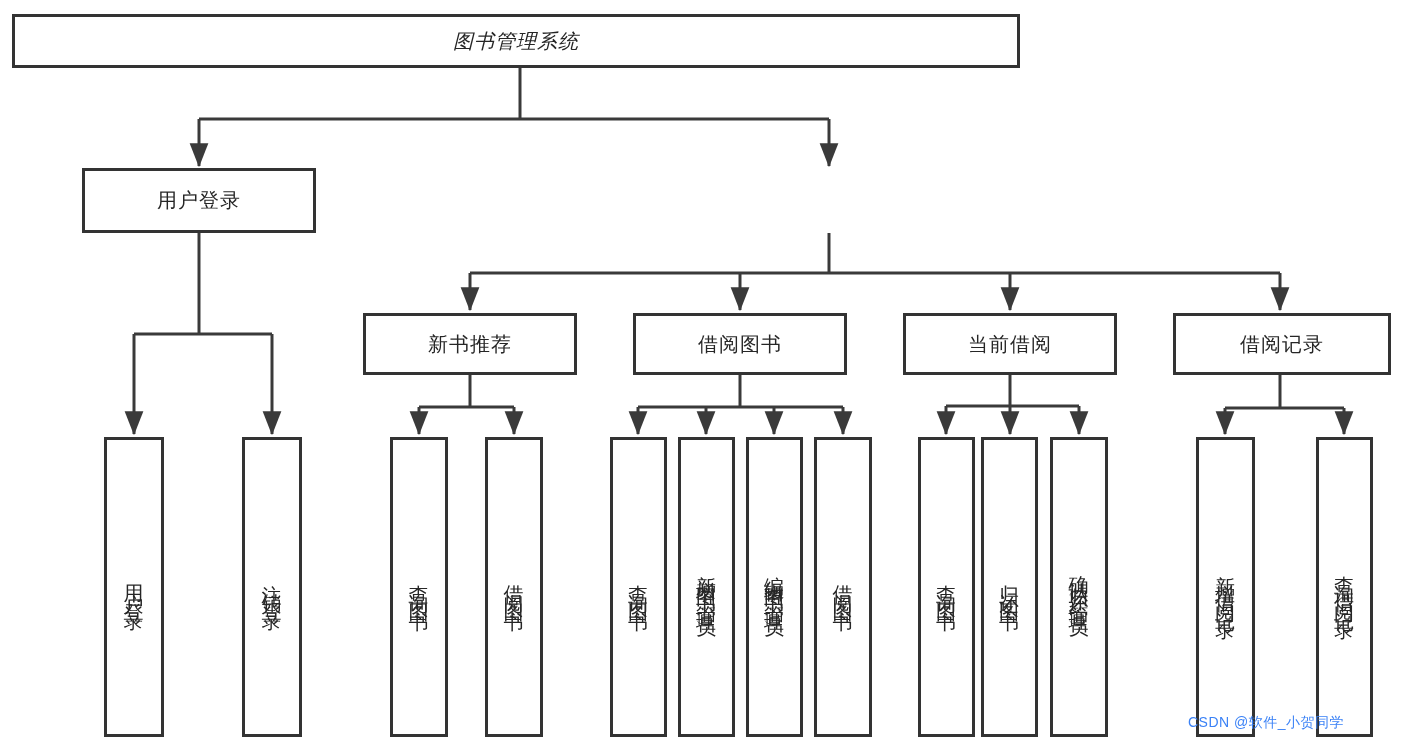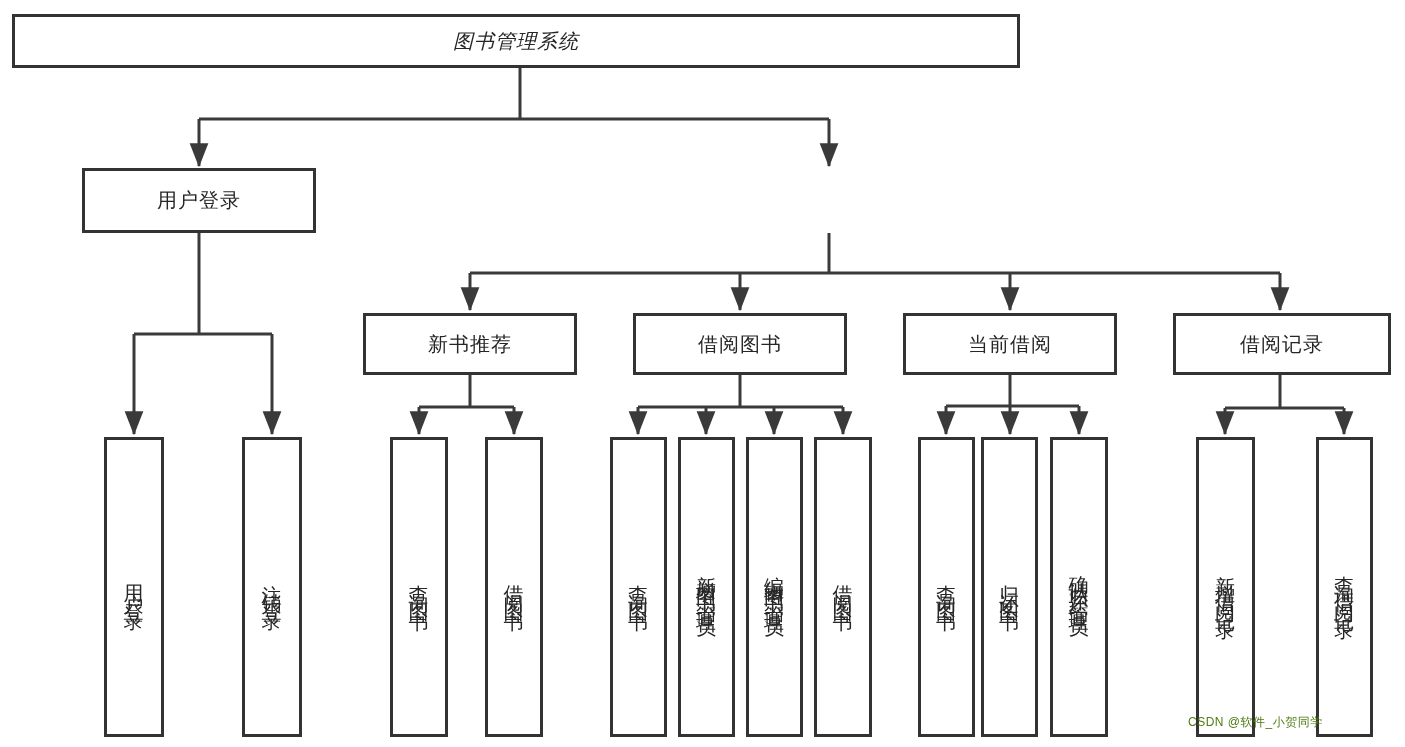--- a/index.html
+++ b/index.html
@@ -38,22 +38,22 @@
     text-orientation: mixed;
     font-size: 20px;
     color: #262626;
     letter-spacing: 9px;
     line-height: 1;
   }
   .watermark {
     position: absolute;
     left: 1188px;
     top: 714px;
-    font-size: 12px;
-    color: #4d7c0f;
+    font-size: 14px;
+    color: #3b82f6;
     letter-spacing: 0.5px;
     white-space: nowrap;
   }
 </style>
 </head>
 <body>
 
 <div class="canvas">
 
   <svg class="connector-layer" viewBox="0 0 1405 747" xmlns="http://www.w3.org/2000/svg">

